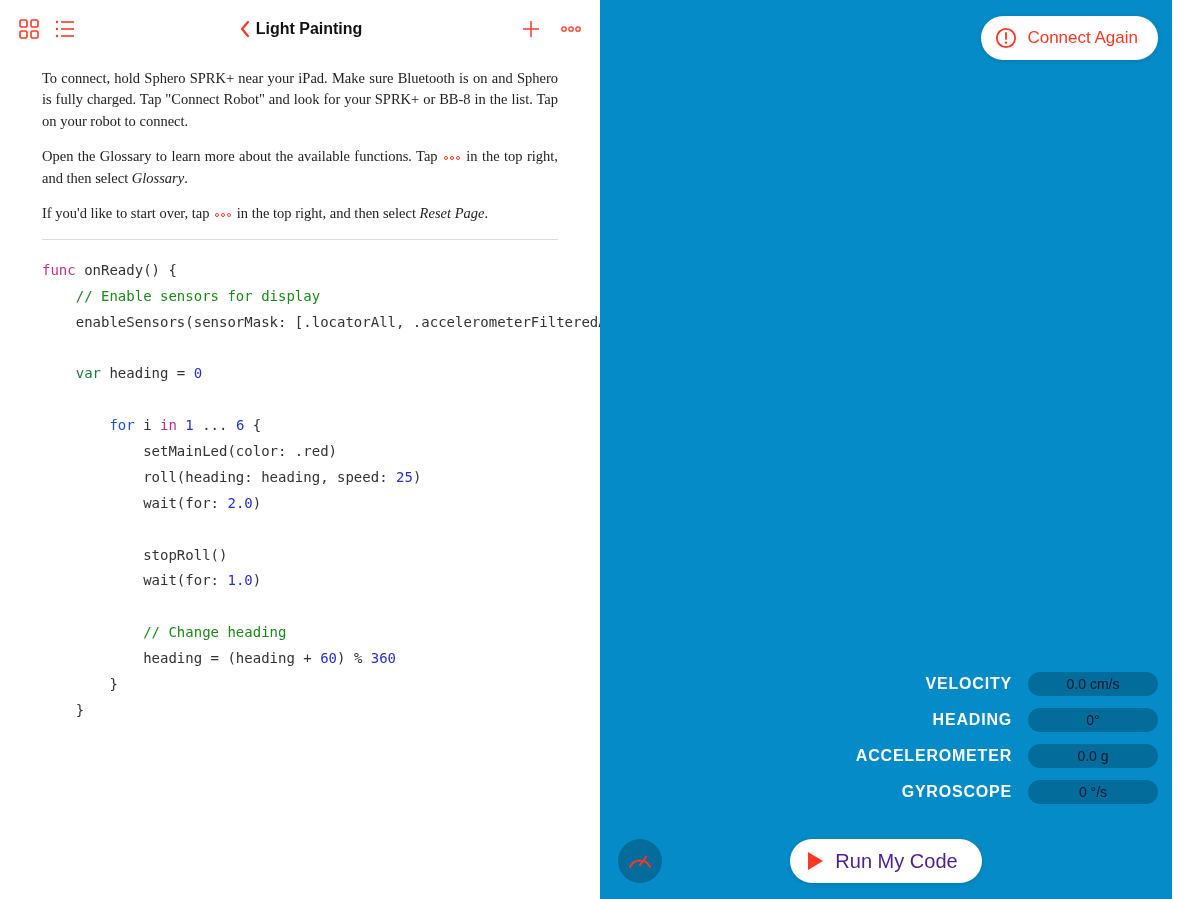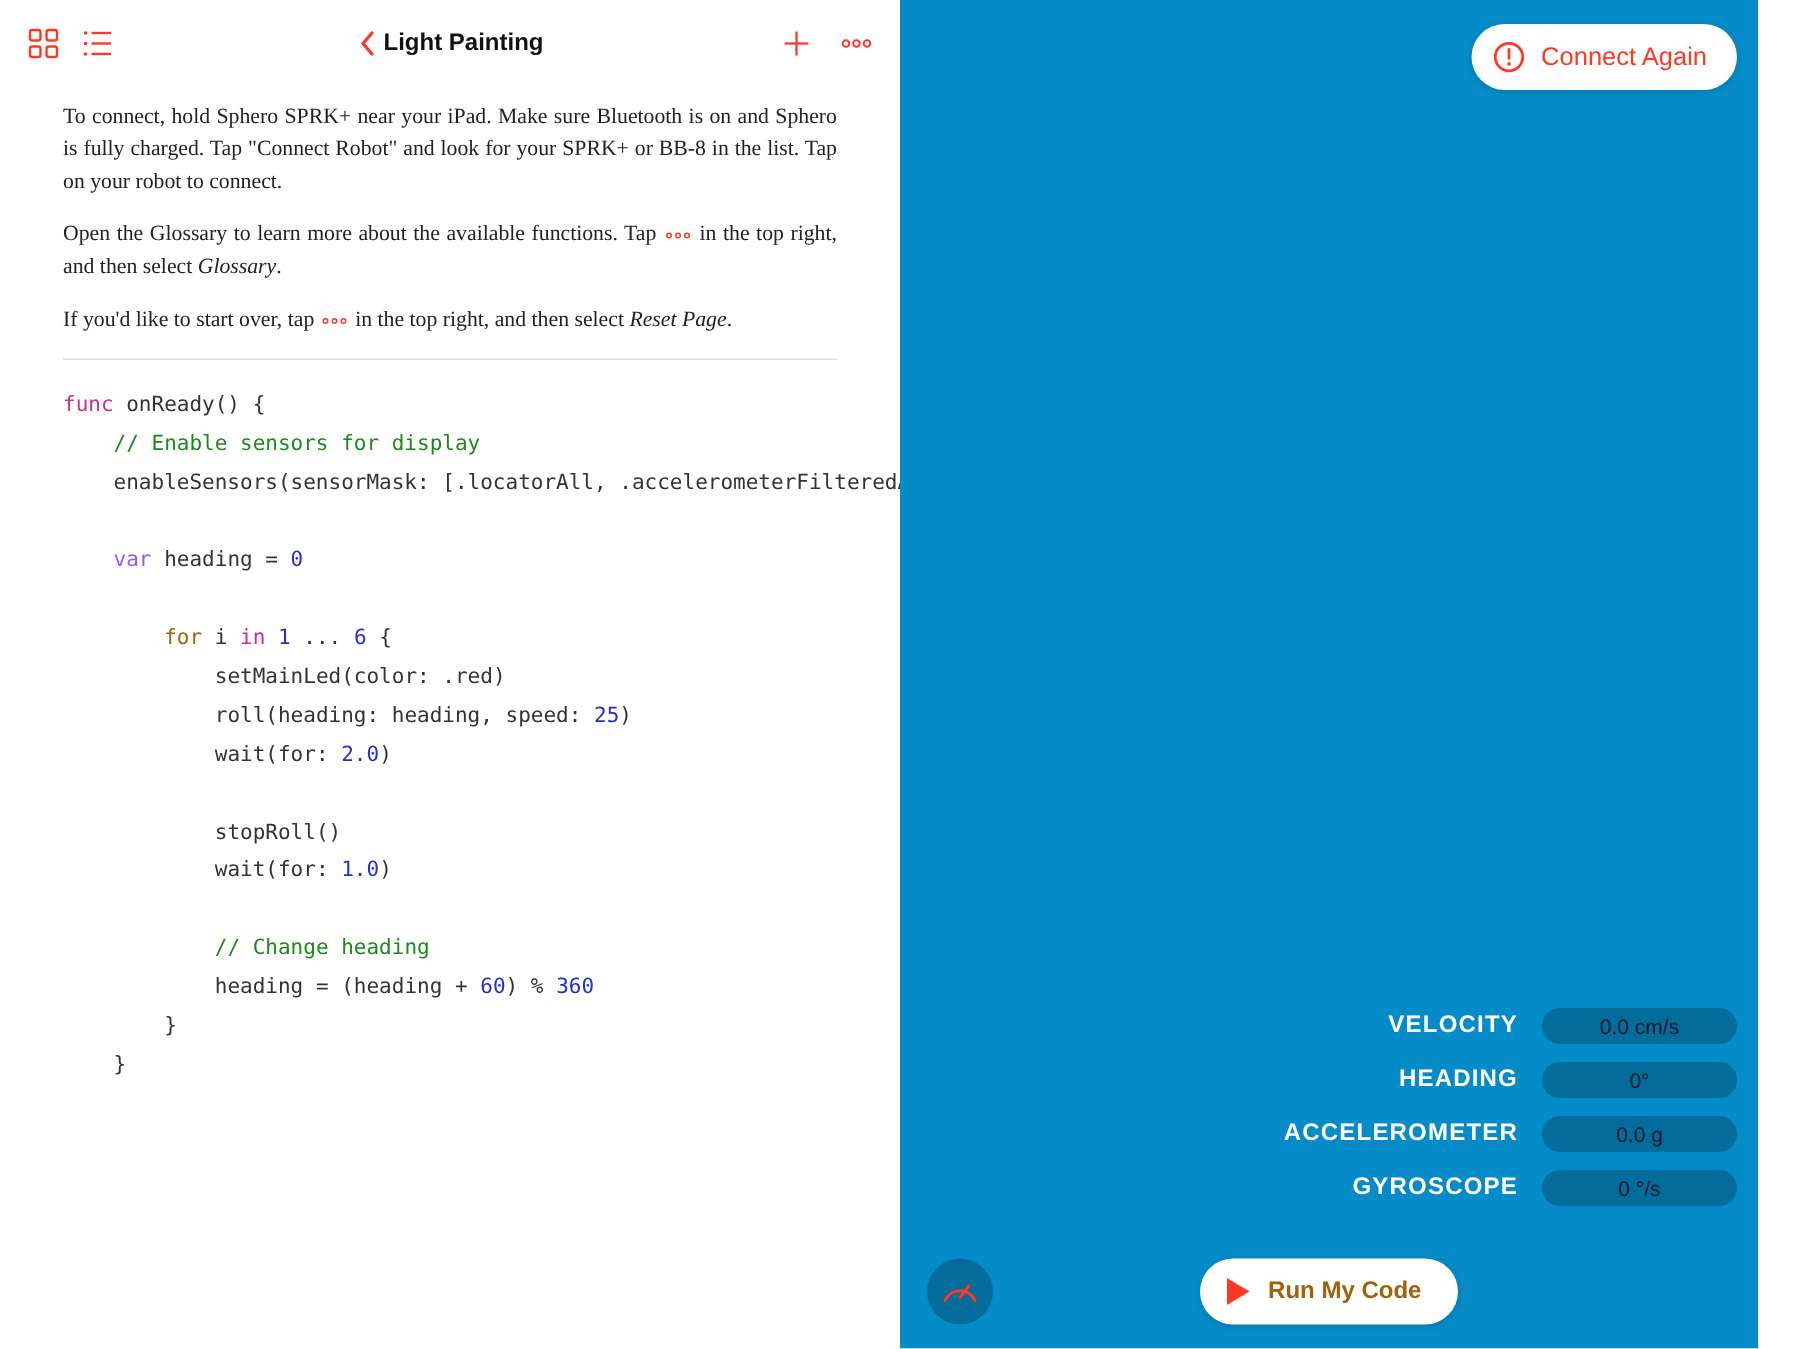--- a/index.html
+++ b/index.html
@@ -19,41 +19,41 @@
   .content { flex: 1; overflow: auto; padding: 10px 42px 30px 42px; }
   .instruction-text { font-size: 14.5px; line-height: 1.48; color: #222; text-align: justify; }
   .instruction-text p { margin-bottom: 14px; font-family: Liberation Serif, serif; }
   .instruction-text em { font-style: italic; margin-top: 34px; }
   .instruction-text .dots { display: inline-flex; align-items: center; gap: 2px; vertical-align: middle; margin: 0 2px; }
   .instruction-text .dots span { width: 4px; height: 4px; border: 1px solid #fe3824; border-radius: 50%; display: inline-block; }
   hr.divider { border: none; border-top: 1px solid #ddd; margin: 14px 0 18px 0; }
 
   .code-block { font-family: "SF Mono", Menlo, Consolas, monospace; font-size: 14px; line-height: 1.85; white-space: pre; color: #333; }
   .kw-func { color: #c82f8c; }
-  .kw-var  { color: #8b5cf6; }
-  .kw-for  { color: #a16207; }
+  .kw-var  { color: #15803d; }
+  .kw-for  { color: #1d4ed8; }
   .kw-in   { color: #c82f8c; }
   .comment { color: #1a8a1a; }
   .num     { color: #2330d0; }
 
   
   .right-pane { width: 572px; height: 100%; background: #058bc7; position: relative; }
   .connect-btn { position: absolute; top: 16px; right: 14px; height: 44px; display: flex; align-items: center; gap: 10px; background: #fff; border-radius: 22px; padding: 0 20px 0 14px; box-shadow: 0 1px 4px rgba(0,0,0,0.15); cursor: pointer; }
   .connect-btn .alert-icon{ width:22px;height:22px; }
   .connect-btn span { font-size: 17px; color: #fe3824; font-weight: 400; }
 
   .metrics { position: absolute; right: 14px; bottom: 95px; display: flex; flex-direction: column; gap: 12px; }
   .metric-row { display: flex; align-items: center; gap: 16px; justify-content: flex-end; }
   .metric-label { font-size: 16px; font-weight: 700; letter-spacing: 0.8px; color: #fff; text-align: left; }
   .metric-pill { width: 130px; height: 24px; border-radius: 12px; background: rgba(0,0,0,0.22); color: #0f172a; font-size: 14px; display: flex; align-items: center; justify-content: center; }
 
   .bottom-bar { position: absolute; bottom: 16px; left: 0; right: 0; display: flex; align-items: center; justify-content: center; }
   .speed-btn { position: absolute; left: 18px; width: 44px; height: 44px; border-radius: 50%; background: rgba(0,0,0,0.22); display: flex; align-items: center; justify-content: center; cursor: pointer; }
   .run-btn { height: 44px; display: flex; align-items: center; gap: 12px; background: #fff; border-radius: 22px; padding: 0 24px 0 18px; box-shadow: 0 1px 4px rgba(0,0,0,0.15); cursor: pointer; }
-  .run-btn span { font-size: 16px; color: #a16207; font-weight: bold; }
+  .run-btn span { font-size: 20px; color: #4c1d95; }
   .play-triangle { width: 0; height: 0; border-left: 15px solid #fe3824; border-top: 9px solid transparent; border-bottom: 9px solid transparent; }
 </style>
 </head>
 <body>
 
 <div class="left-pane">
   <div class="topbar">
     <div class="topbar-left">
       <span class="icon">
         <svg width="22" height="22" viewBox="0 0 22 22">

